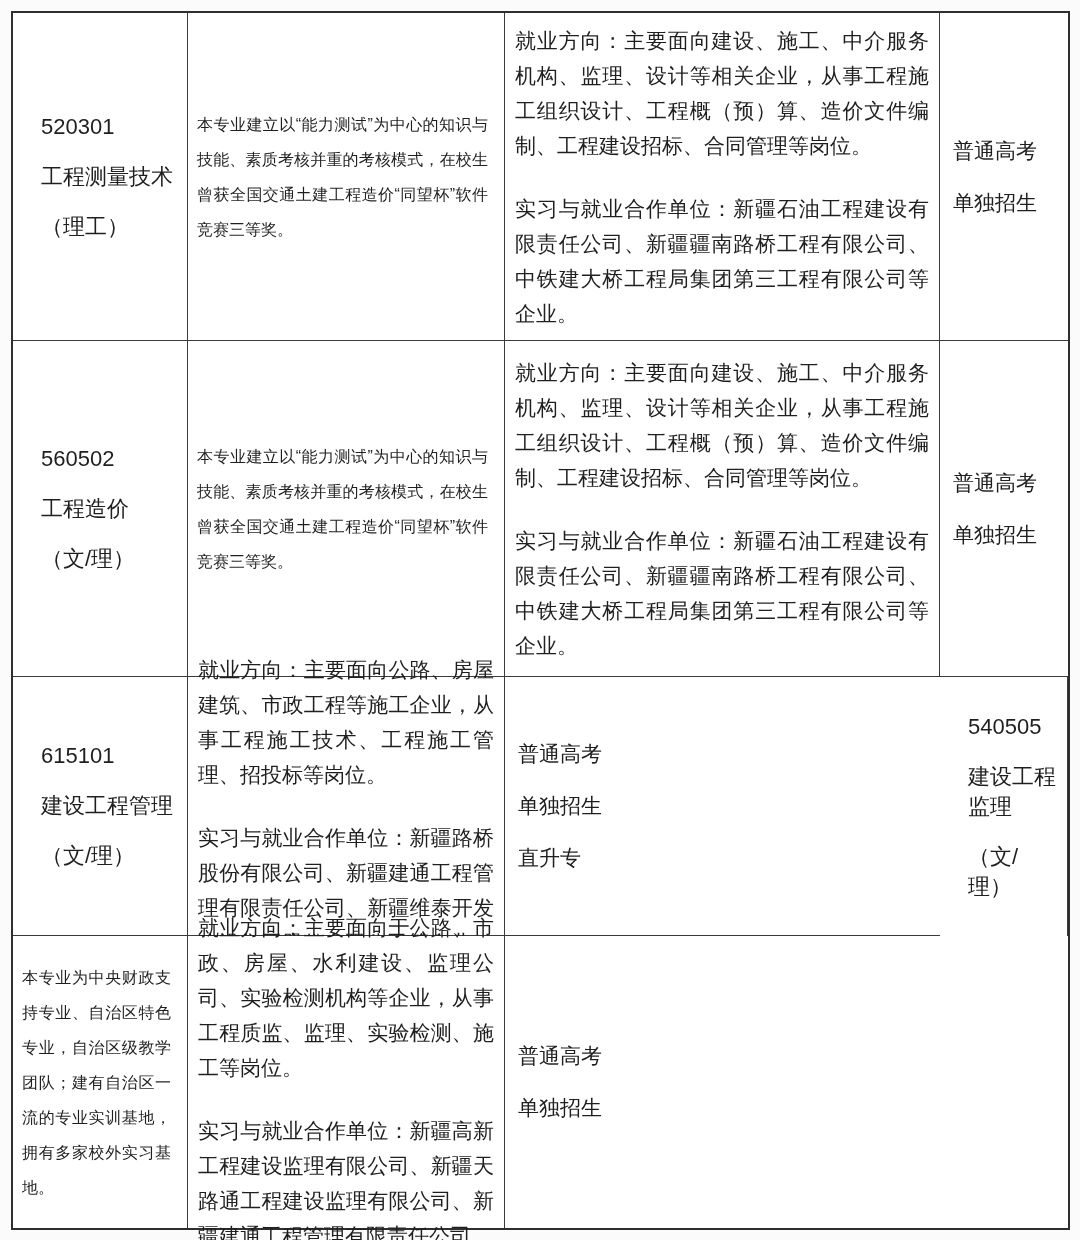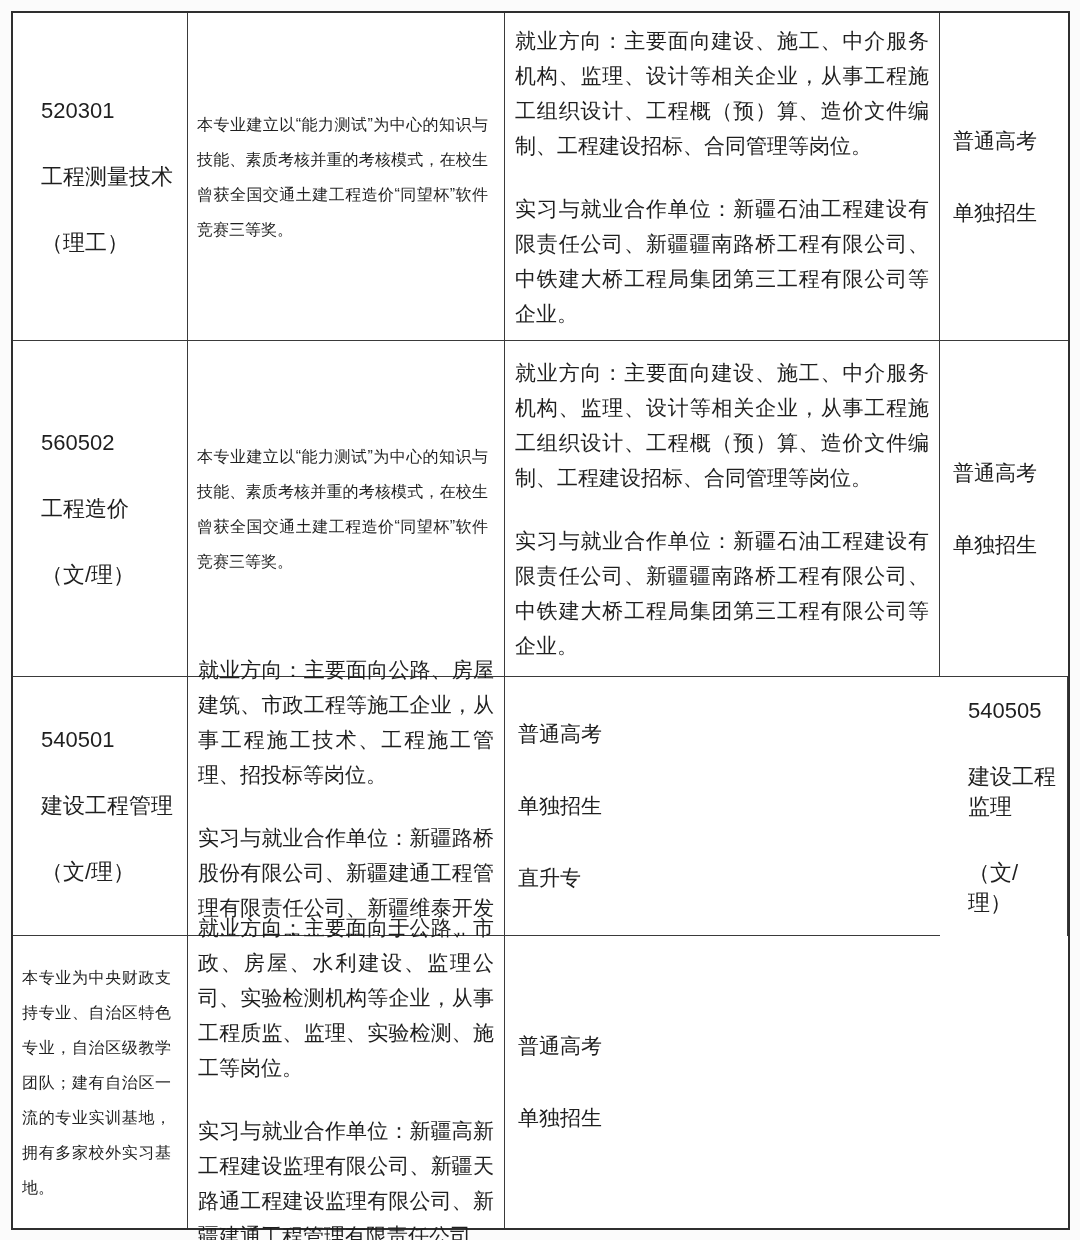--- a/index.html
+++ b/index.html
@@ -33,21 +33,21 @@
     display: flex;
     flex-direction: column;
     justify-content: center;
     background: #ffffff;
   }
   .cell.last-col { border-right: none; }
 
   .cell-program {
     padding-left: 28px;
     padding-right: 6px;
-    gap: 36px;
+    gap: 20px;
     font-size: 22px;
     line-height: 30px;
   }
   .cell-intro {
     padding: 6px 16px 6px 9px;
   }
   .cell-intro p {
     margin: 0;
     font-size: 16px;
     line-height: 35px;
@@ -61,21 +61,21 @@
   .cell-employment p {
     margin: 0;
     font-size: 21px;
     line-height: 35px;
     text-align: justify;
     text-align-last: left;
   }
   .cell-admission {
     padding-left: 13px;
     padding-right: 4px;
-    gap: 42px;
+    gap: 22px;
     font-size: 21px;
     line-height: 30px;
   }
 </style>
 </head>
 <body>
 
 <div class="page">
   <div class="majors-table">
 
@@ -107,21 +107,21 @@
     <div class="cell cell-employment">
       <p>就业方向：主要面向建设、施工、中介服务机构、监理、设计等相关企业，从事工程施工组织设计、工程概（预）算、造价文件编制、工程建设招标、合同管理等岗位。</p>
       <p>实习与就业合作单位：新疆石油工程建设有限责任公司、新疆疆南路桥工程有限公司、中铁建大桥工程局集团第三工程有限公司等企业。</p>
     </div>
     <div class="cell cell-admission last-col">
       <div>普通高考</div>
       <div>单独招生</div>
     </div>
 
     <div class="cell cell-program">
-      <div>540501</div>
+      <div>615101</div>
       <div>建设工程管理</div>
       <div>（文/理）</div>
     </div>
     <div class="cell cell-employment">
       <p>就业方向：主要面向公路、房屋建筑、市政工程等施工企业，从事工程施工技术、工程施工管理、招投标等岗位。</p>
       <p>实习与就业合作单位：新疆路桥股份有限公司、新疆建通工程管理有限责任公司、新疆维泰开发建设集团股份有限公司等企业。</p>
     </div>
     <div class="cell cell-admission last-col">
       <div>普通高考</div>
       <div>单独招生</div>

